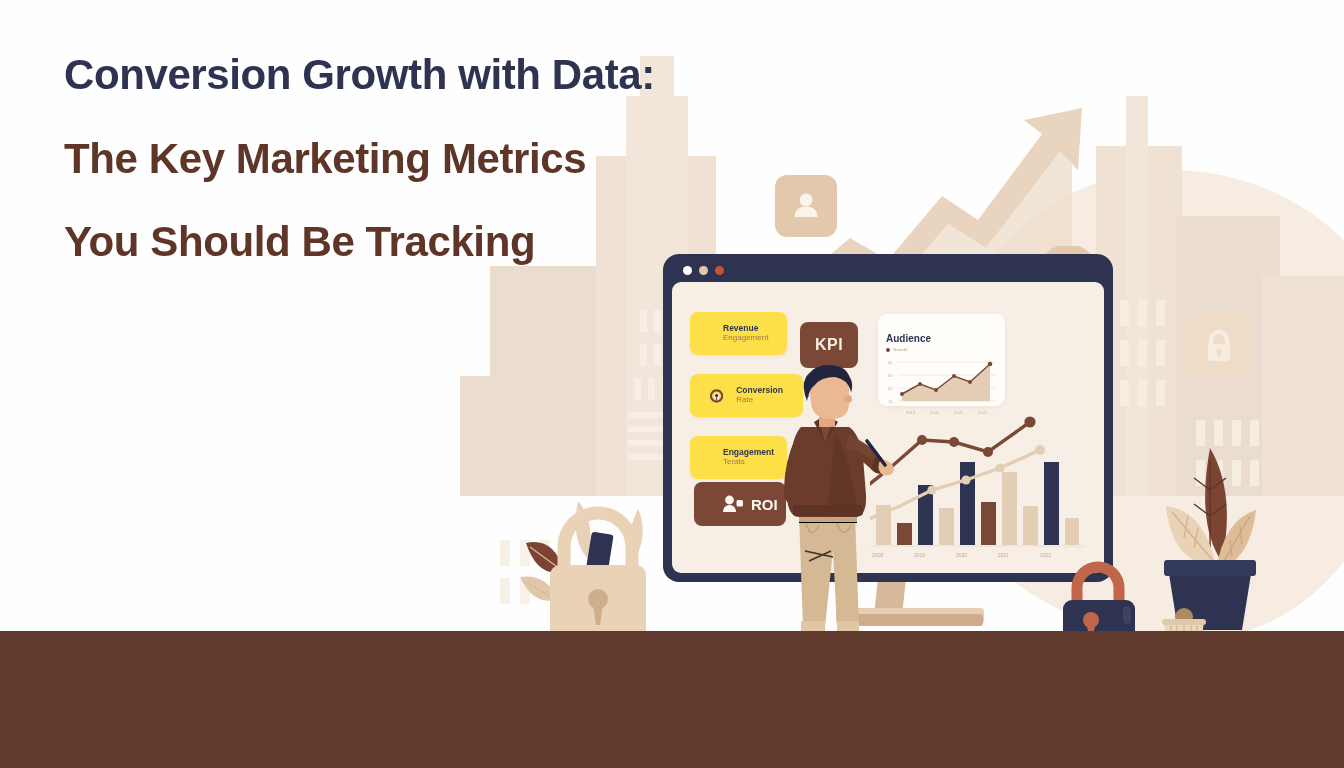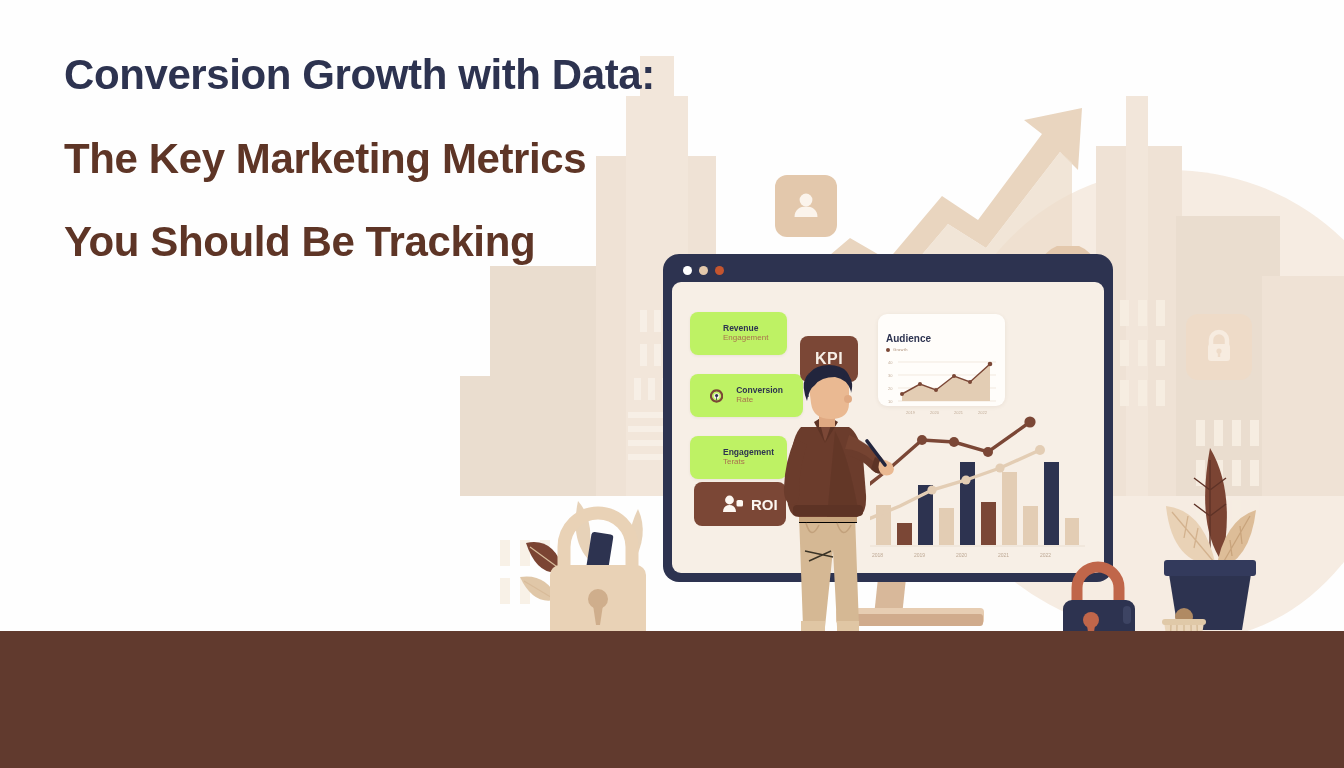--- a/index.html
+++ b/index.html
@@ -58,33 +58,33 @@
     position:absolute; left:836px; top:608px; width:148px; height:16px;
     background:#e7cdb2; border-radius:4px;
   }
   .monitor-base-shadow {
     position:absolute; left:855px; top:614px; width:128px; height:12px;
     background:#d0ab8c; border-radius:3px;
   }
 
   
   .mcard {
-    position:absolute; background:#bef264; border-radius:8px;
+    position:absolute; background:#fde047; border-radius:8px;
     display:flex; align-items:center; gap:13px; padding:6px 20px;
     box-shadow:0 1px 3px rgba(90,60,40,.07);
   }
   .mcard .txt { display:flex; flex-direction:column; line-height:1.12; }
   .mcard .t1 { font-size:8.5px; font-weight:bold; color:#2d3350; }
   .mcard .t2 { font-size:8px; color:#a9714e; }
 
   .kpi-box {
     position:absolute; left:128px; top:40px; width:58px; height:46px;
     background:#7b4736; border-radius:8px;
     display:flex; align-items:center; justify-content:center;
-    color:#f7efe6; font-size:16px; font-weight:bold; letter-spacing:.5px;margin-top:14px;
+    color:#f7efe6; font-size:16px; font-weight:bold; letter-spacing:.5px;
   }
   .roi-btn {
     position:absolute; left:22px; top:200px; width:92px; height:44px;
     background:#7b4736; border-radius:8px;
     display:flex; align-items:center; gap:7px; padding-left:28px;
     color:#fdf7f1; font-size:15px; font-weight:bold;
   }
 
   
   .aud-panel {

